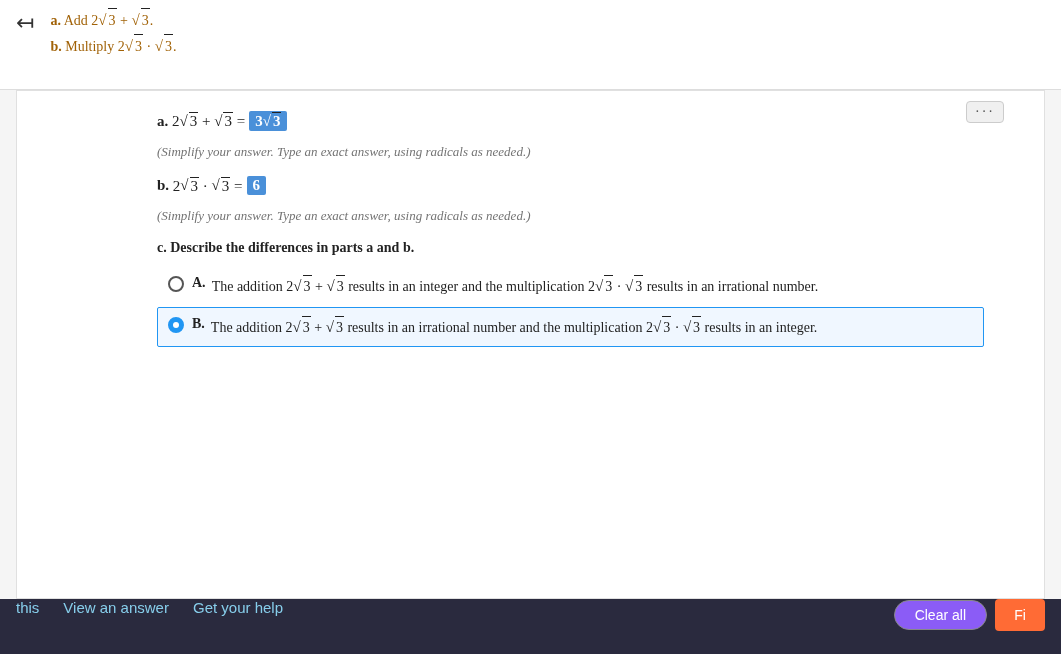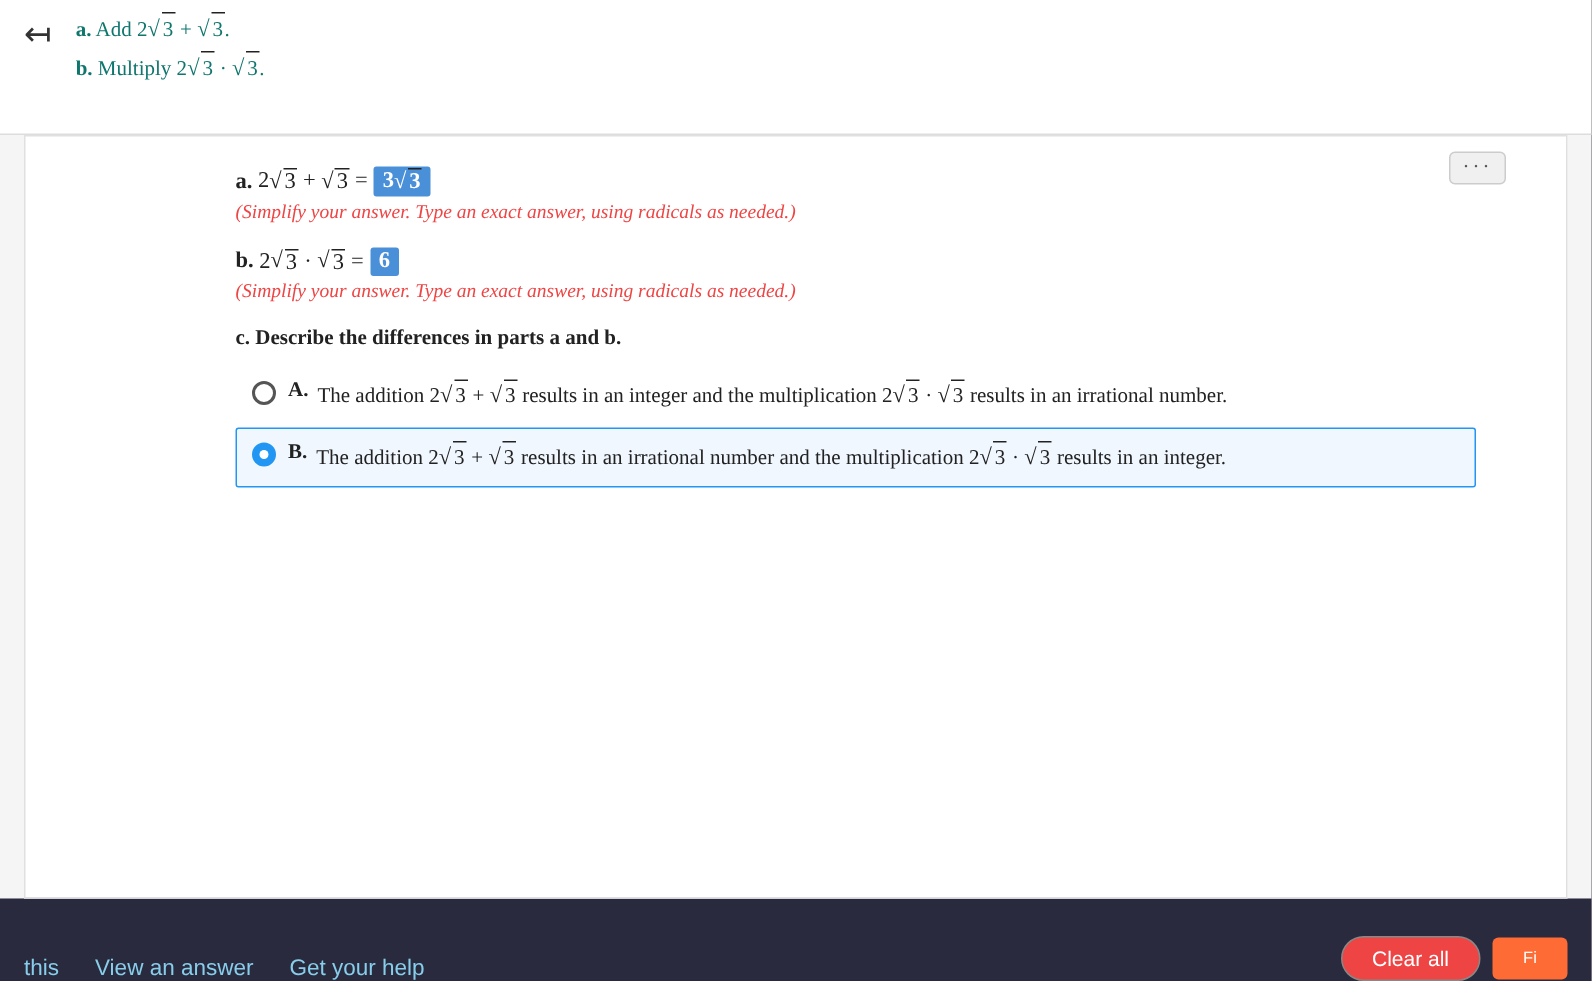--- a/index.html
+++ b/index.html
@@ -35,21 +35,21 @@
       font-size: 22px;
       color: #333;
       cursor: pointer;
       margin-top: 2px;
       font-family: Arial, sans-serif;
     }
 
     .question-text {
       font-size: 14px;
       line-height: 1.7;
-      color: #0f766e;
+      color: #a16207;
     }
 
     .question-text .part {
       display: block;
     }
 
     .content-area {
       background: #fff;
       flex: 1;
       padding: 20px 60px 20px 140px;
@@ -89,23 +89,23 @@
       background: #4a90d9;
       color: #fff;
       padding: 1px 6px;
       border-radius: 2px;
       margin-left: 4px;
       font-weight: bold;
     }
 
     .simplify-note {
       font-size: 13px;
-      color: #ef4444;
+      color: #737373;
       font-style: italic;
-      margin-top: 2px;
+      margin-top: 13px;
       margin-bottom: 12px;
     }
 
     .part-c-label {
       font-size: 14px;
       font-weight: bold;
       color: #222;
       margin-bottom: 10px;
       margin-top: 4px;
       font-family: Liberation Serif, serif;
@@ -164,58 +164,58 @@
     }
 
     .option-text {
       line-height: 1.5;
     }
 
     .bottom-bar {
       background: #2a2a3e;
       height: 55px;
       display: flex;
-      align-items: flex-end;
+      align-items: flex-start;
       padding: 0 16px;
       gap: 24px;
     }
 
     .bottom-link {
       color: #87ceeb;
       font-size: 15px;
       cursor: pointer;
       font-family: Arial, sans-serif;
       text-decoration: none;
     }
 
     .bottom-right {
       margin-left: auto;
       display: flex;
       align-items: center;
       gap: 8px;
     }
 
     .clear-all-btn {
-      background: #ef4444;
+      background: #8b5cf6;
       color: #fff;
       border: 1px solid #888;
       border-radius: 20px;
       padding: 6px 20px;
       font-size: 14px;
       cursor: pointer;
       font-family: Arial, sans-serif;
     }
 
     .finish-btn {
       background: #ff6b35;
       color: #fff;
       border: none;
       border-radius: 4px;
       padding: 8px 18px;
-      font-size: 11px;
+      font-size: 14px;
       cursor: pointer;
       font-family: Arial, sans-serif;
       min-width: 50px;
     }
 
     .sqrt-wrapper {
       display: inline-flex;
       align-items: center;
     }
 

